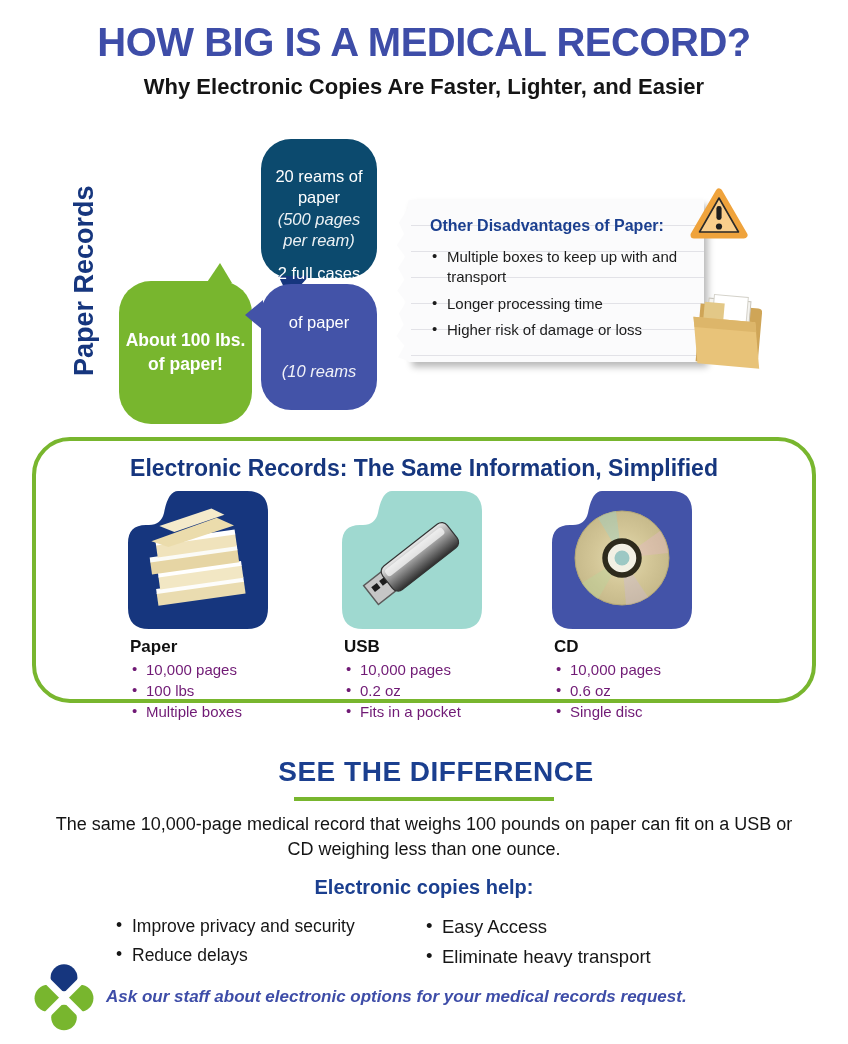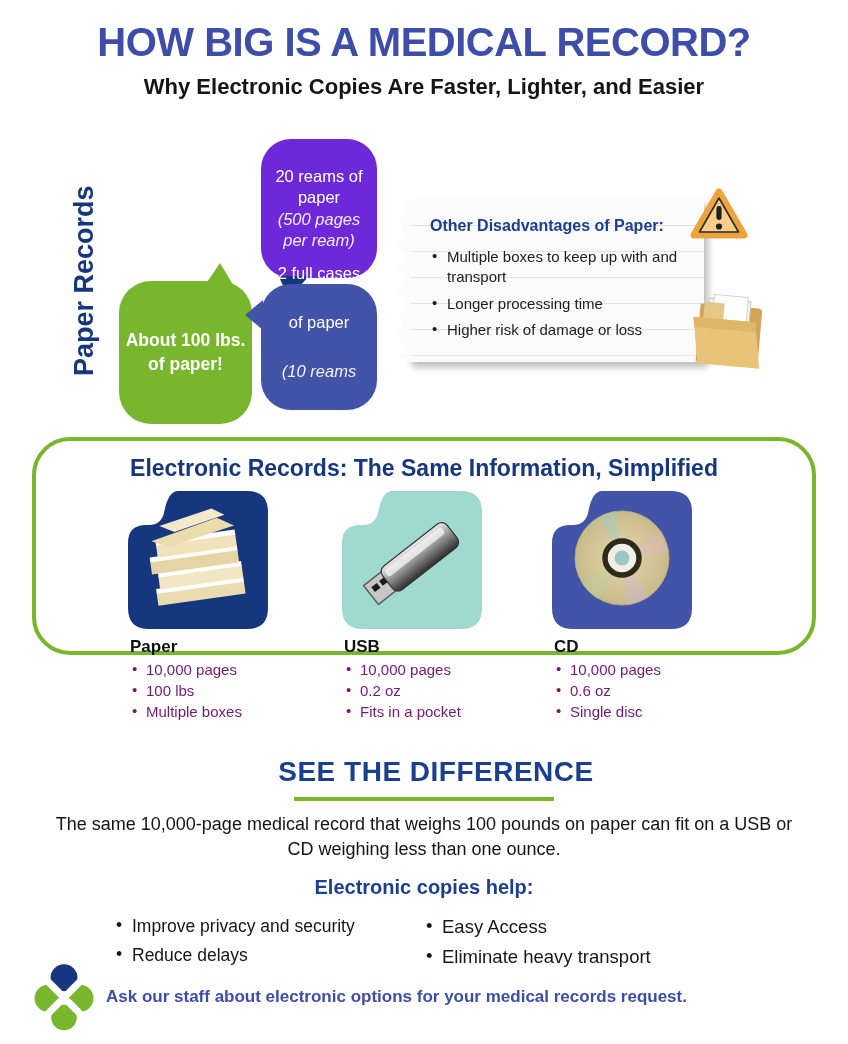--- a/index.html
+++ b/index.html
@@ -18,21 +18,21 @@
                    writing-mode:vertical-rl; transform:rotate(180deg);
                    font-size:27px; font-weight:800; color:#16367E; }
   .bubble { position:absolute; display:flex; flex-direction:column; align-items:center;
             justify-content:center; text-align:center; }
   .bubble::after { content:""; position:absolute; }
   .b-teal { left:119px; top:139px; width:137px; height:133px; border-radius:34px;
             background:#9FD9D0; color:#1a1a1a; font-size:31px; line-height:1.1; }
   .b-teal::after { width:34px; height:20px; background:#9FD9D0; bottom:-18px; right:15px;
                    clip-path:polygon(0 0,100% 0,70% 100%); }
   .b-navy { left:261px; top:139px; width:116px; height:139px; border-radius:30px;
-            background:#6d28d9; color:#fff; font-size:16.5px; line-height:1.28; }
+            background:#0c4a6e; color:#fff; font-size:16.5px; line-height:1.28; }
   .b-navy::after { width:36px; height:22px; background:#16367E; bottom:-20px; left:12px;
                    clip-path:polygon(15% 0,100% 0,45% 100%); }
   .b-green { left:119px; top:281px; width:133px; height:143px; border-radius:32px;
              background:#78B62E; color:#fff; font-size:17.5px; font-weight:700; line-height:1.35; }
   .b-green::after { width:30px; height:20px; background:#78B62E; top:-18px; right:20px;
                     clip-path:polygon(15% 100%,100% 100%,60% 0); }
   .b-purple { left:261px; top:284px; width:116px; height:126px; border-radius:30px;
               background:#4353A8; color:#fff; font-size:16.5px; line-height:1.28;gap:28px; }
   .b-purple::after { width:18px; height:30px; background:#4353A8; left:-16px; top:16px;
                      clip-path:polygon(100% 0,100% 100%,0 50%); }
@@ -50,21 +50,21 @@
                  70% 63%,15% 56%,60% 49%,20% 42%,65% 35%,12% 28%,58% 21%,25% 14%,70% 7%); }
   .note-title { font-size:16px; font-weight:800; color:#1B3F8F; margin-bottom:12px; }
   .note-list { list-style:none; font-size:15px; color:#1c1c1c; }
   .note-list li { position:relative; padding-left:17px; margin-bottom:6px; line-height:1.35; }
   .note-list li::before { content:"•"; position:absolute; left:2px; top:-1px; }
 
   .warning-icon { position:absolute; left:690px; top:188px; }
   .folder-icon { position:absolute; left:682px; top:292px; }
 
   
-  .green-box { position:absolute; left:32px; top:437px; width:784px; height:218px;
+  .green-box { position:absolute; left:32px; top:437px; width:784px; height:266px;
                border:4px solid #78B62E; border-radius:38px; background:#fff; }
   .green-box h3 { text-align:center; margin-top:14px; font-size:23px; font-weight:800; color:#16367E; }
   .media-card { position:absolute; top:50px; width:200px; }
   .mc-paper { left:92px; } .mc-usb { left:306px; } .mc-cd { left:516px; }
   .media-card .tile { display:block; }
   .media-card h4 { font-size:17px; font-weight:800; color:#111; margin:8px 0 4px 2px; }
   .media-list { list-style:none; font-size:15px; color:#701a75; }
   .media-list li { position:relative; padding-left:18px; margin-bottom:4px; }
   .media-list li::before { content:"•"; position:absolute; left:4px; top:-1px; }
 
@@ -78,21 +78,21 @@
                   font-size:20px; font-weight:800; color:#1B3F8F; }
   .benefits { position:absolute; top:916px; list-style:none; }
   .benefits li { position:relative; padding-left:20px; margin-bottom:8px; color:#161616; }
   .benefits li::before { content:"•"; position:absolute; left:4px; top:-1px; }
   .benefits-left { left:112px; font-size:17.5px; }
   .benefits-right { left:422px; font-size:18.5px; }
 
   
   .logo { position:absolute; left:32px; top:962px; }
   .footer-note { position:absolute; left:106px; top:987px; width:700px;
-                 font-size:17px; font-weight:700; color:#3E4DA8; }
+                 font-size:17px; font-weight:700; font-style:italic; color:#3E4DA8; }
 </style>
 </head>
 <body>
 
 <div class="page">
 
   <h1 class="title">HOW BIG IS A MEDICAL RECORD?</h1>
   <h2 class="subtitle">Why Electronic Copies Are Faster, Lighter, and Easier</h2>
 
   <div class="section-label">Paper Records</div>

